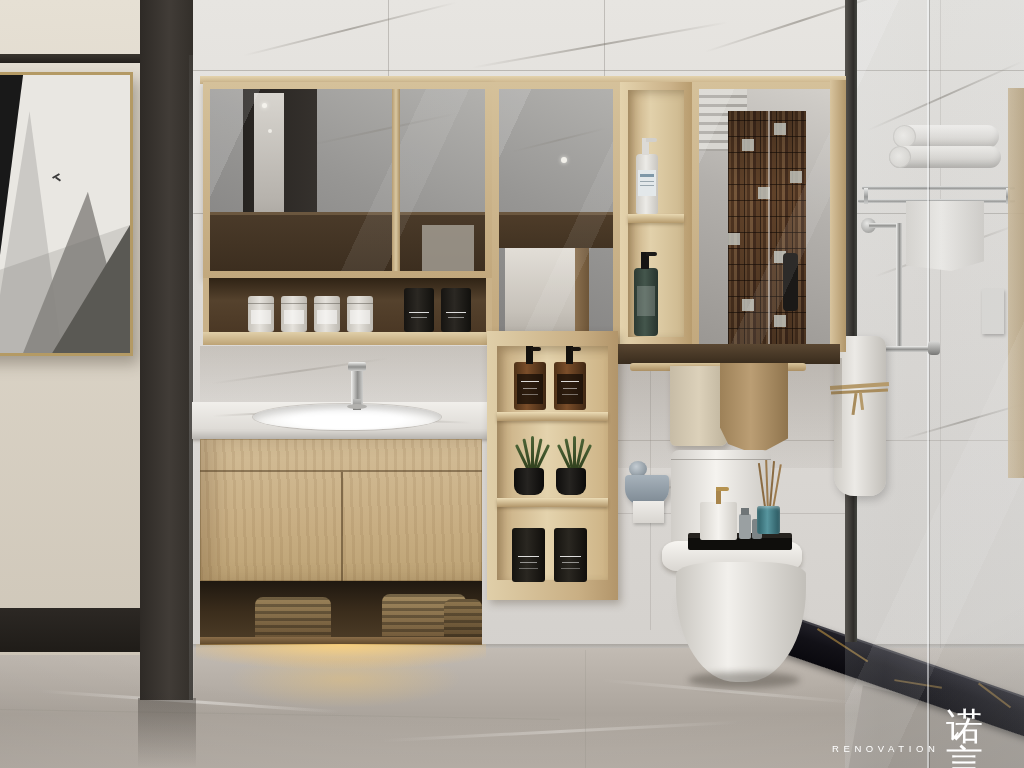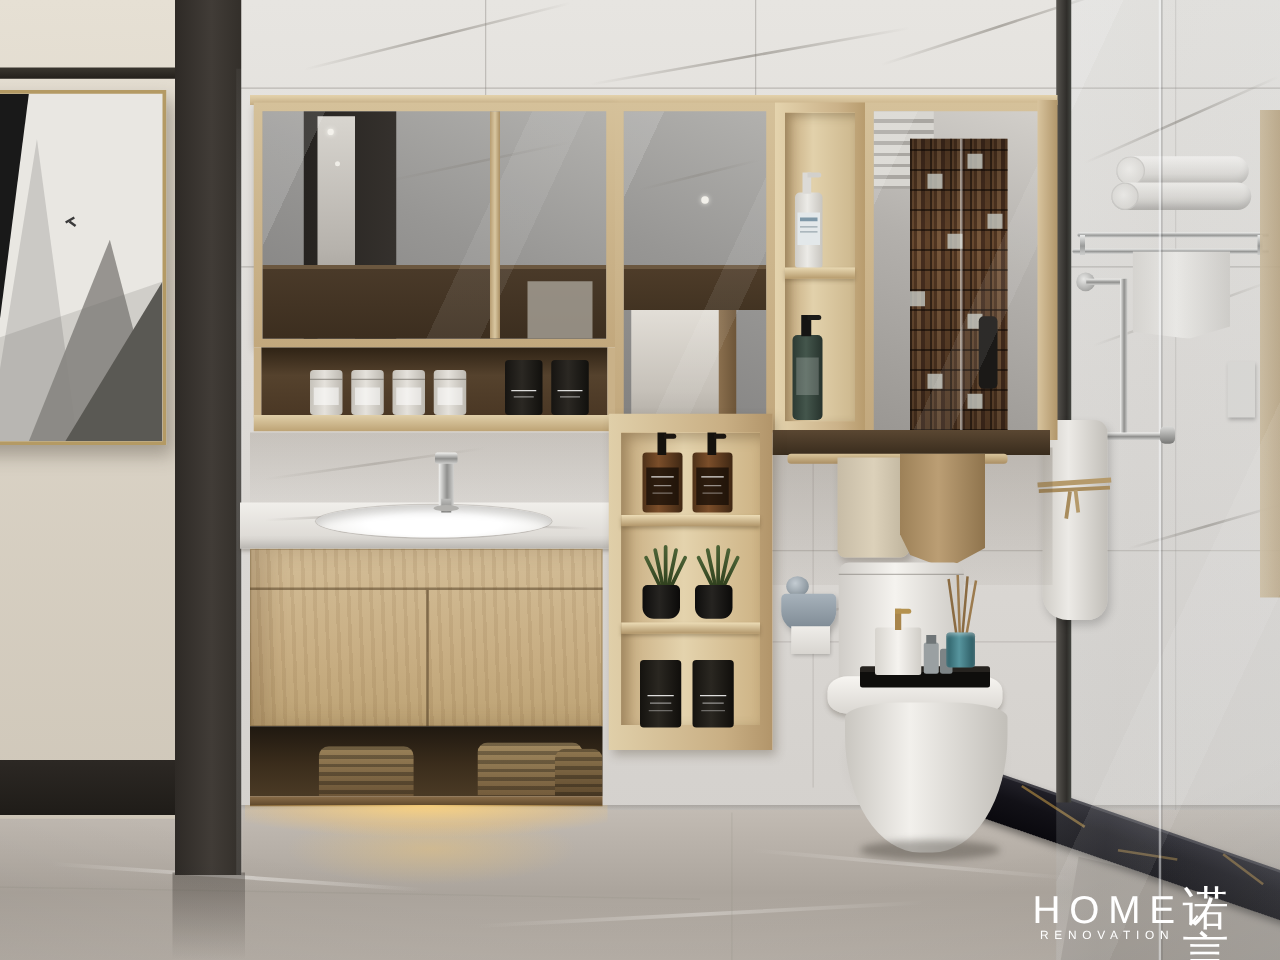--- a/index.html
+++ b/index.html
@@ -323,18 +323,17 @@
   <div class="a" style="left:752px;top:519px;width:10px;height:20px;border-radius:2px;background:#7d8486;"></div>
   <div class="a" style="left:761px;top:463px;width:2px;height:45px;background:#8a6b42;transform:rotate(-8deg);"></div>
   <div class="a" style="left:766px;top:460px;width:2px;height:48px;background:#9c7b4e;transform:rotate(-2deg);"></div>
   <div class="a" style="left:771px;top:461px;width:2px;height:47px;background:#8a6b42;transform:rotate(5deg);"></div>
   <div class="a" style="left:776px;top:464px;width:2px;height:44px;background:#9c7b4e;transform:rotate(10deg);"></div>
   <div class="a" style="left:757px;top:506px;width:23px;height:28px;border-radius:3px;background:linear-gradient(90deg,#2c5e66,#57959e 45%,#29565e);box-shadow:inset 0 2px 3px rgba(255,255,255,.35);"></div>
 
   <div class="a" style="left:0;top:0;width:1024px;height:768px;pointer-events:none;background:radial-gradient(120% 92% at 50% 38%,transparent 60%,rgba(0,0,0,.10) 100%);"></div>
 
   <div class="a" style="left:826px;top:704px;width:196px;height:58px;">
-    <div class="a logo-main" style="left:0;top:8px;">HOME</div>
     <div class="a logo-sub" style="left:6px;top:40px;">RENOVATION</div>
     <div class="a logo-cn" style="left:120px;top:4px;">诺言</div>
   </div>
 
 </div>
 
 </body></html>

